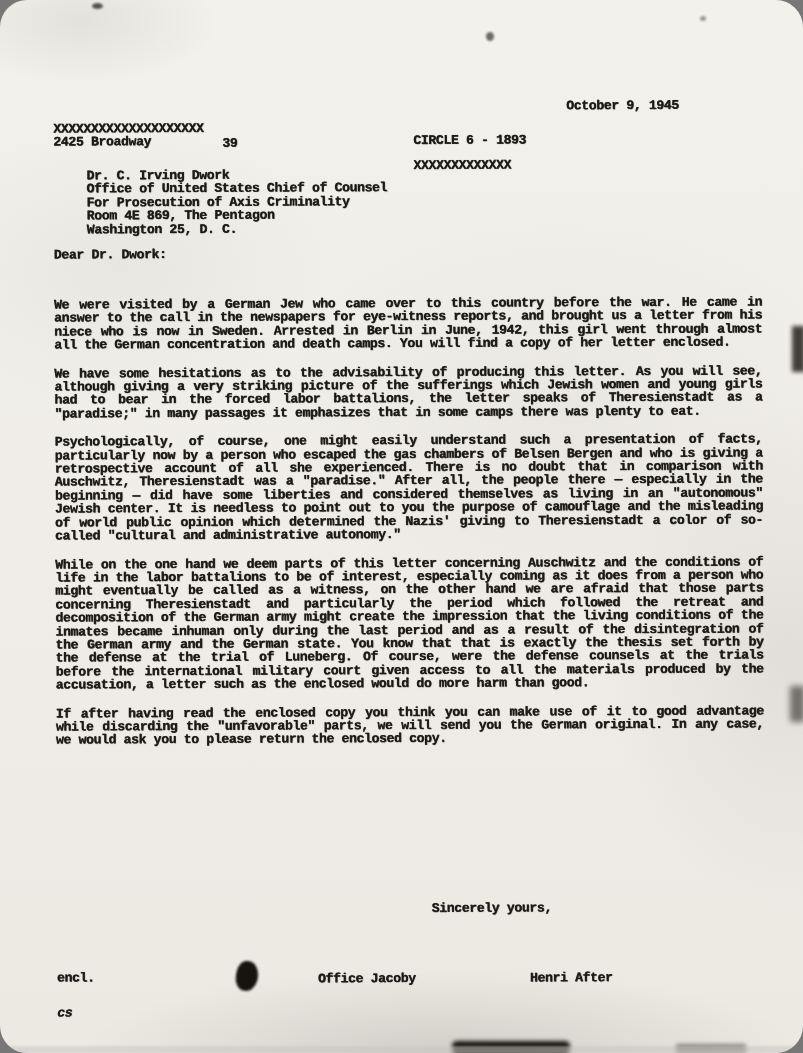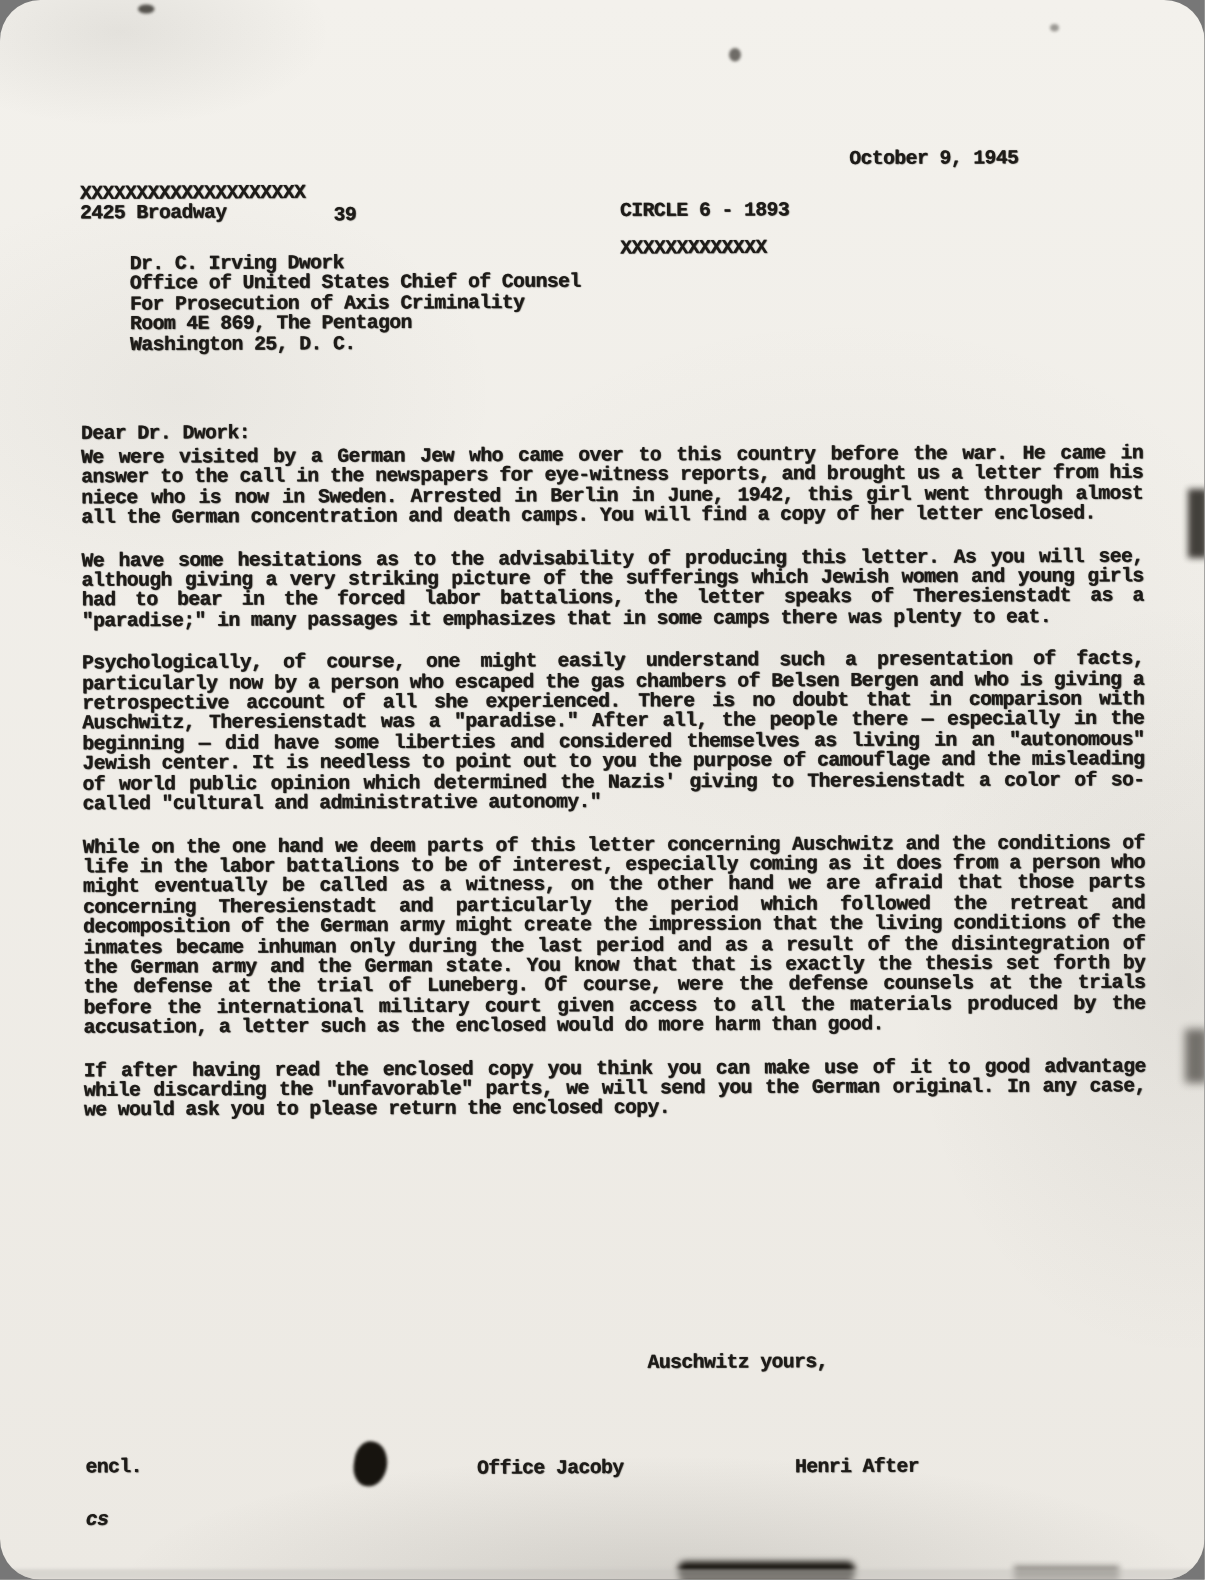--- a/index.html
+++ b/index.html
@@ -29,21 +29,21 @@
   }
   .abs{position:absolute;white-space:nowrap;}
   .date{left:568px;top:100px;}
   .red-left{left:55px;top:121px;}
   .addr-left{left:55px;top:134px;}
   .hdr-num{left:224px;top:136px;}
   .red-center{left:415px;top:121px;margin-top:38px;}
   .phone{left:415px;top:134px;}
   .recipient{position:absolute;left:88px;top:168px;}
   .recipient div{white-space:nowrap;}
-  .salutation{left:55px;top:247px;margin-top:34px;}
+  .salutation{left:55px;top:247px;}
   .body{
     position:absolute;left:55px;top:297px;width:708px;
   }
   .body p{
     margin:0 0 15px 0;
     text-align:justify;
     white-space:normal;
   }
   .closing{left:430px;top:902px;}
   .sig1{left:316px;top:972px;}
@@ -86,21 +86,21 @@
     <div class="abs salutation">Dear Dr. Dwork:</div>
 
     <div class="body">
       <p>We were visited by a German Jew who came over to this country before the war.  He came in answer  to the call in the newspapers for eye-witness reports, and brought us a letter from his niece who is now in Sweden.  Arrested in Berlin in June, 1942, this girl went through almost all the German concentration and death camps.  You will find a copy of her letter enclosed.</p>
       <p>We have some hesitations as to the advisability of producing this letter.  As you will see, although giving a very striking picture of the sufferings which Jewish women and young girls had to bear in the forced labor battalions, the letter speaks of Theresienstadt as a "paradise;"  in many passages it emphasizes that in some camps there was plenty to eat.</p>
       <p>Psychologically, of course, one might easily understand such a presentation of facts, particularly now by a person who escaped the gas chambers of Belsen Bergen and who is giving a retrospective account of all she experienced.  There is no doubt that in comparison with Auschwitz, Theresienstadt was a "paradise."  After all, the people there — especially in the beginning — did have some liberties and considered themselves as living in an "autonomous" Jewish center.  It is needless to point out to you the purpose of camouflage and the misleading of world public opinion which determined the Nazis' giving to Theresienstadt a color of so-called "cultural and administrative autonomy."</p>
       <p>While on the one hand we deem parts of this letter concerning Auschwitz and the conditions of life in the labor battalions to be of interest, especially coming as it does from a person who might eventually be called as a witness, on the other hand we are afraid that those parts concerning Theresienstadt and particularly the period which followed the retreat and decomposition of the German army might create the impression that the living conditions of the inmates became inhuman only during the last period and as a result of the disintegration of the German army and the German state.  You know that  that is exactly the thesis set forth by the defense at the trial of Luneberg.  Of course, were the defense counsels at the trials before the international military court given access to all the materials produced by the accusation, a letter such as the enclosed would do more harm than good.</p>
       <p>If after having read the enclosed copy you think you can make use of it to good advantage while discarding the "unfavorable" parts, we will send you the German original. In any case, we would ask you to please return the enclosed copy.</p>
     </div>
 
-    <div class="abs closing">Auschwitz yours,</div>
+    <div class="abs closing">Sincerely yours,</div>
 
     <div class="abs sig1">Office Jacoby</div>
     <div class="abs sig2">Henri After</div>
 
     <div class="abs foot-initials">cs</div>
     <div class="abs foot-encl">encl.</div>
 
   </div>
 
   <div class="artifact blob-1"></div>

